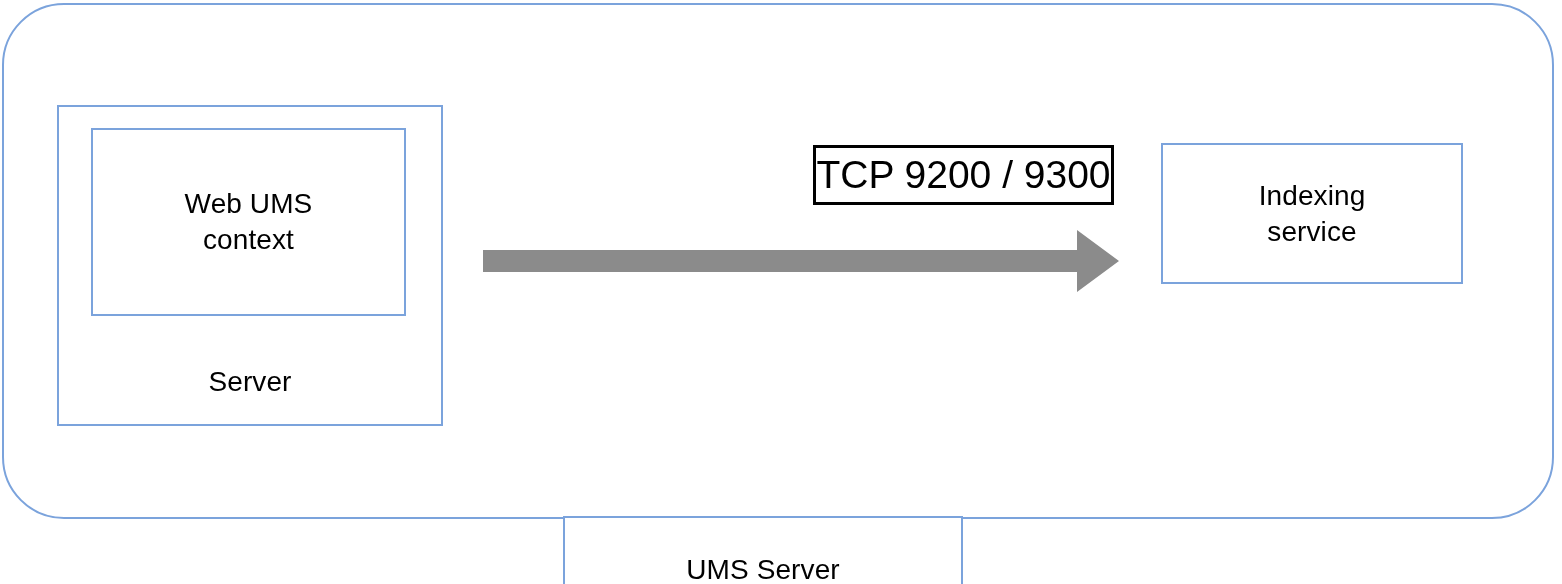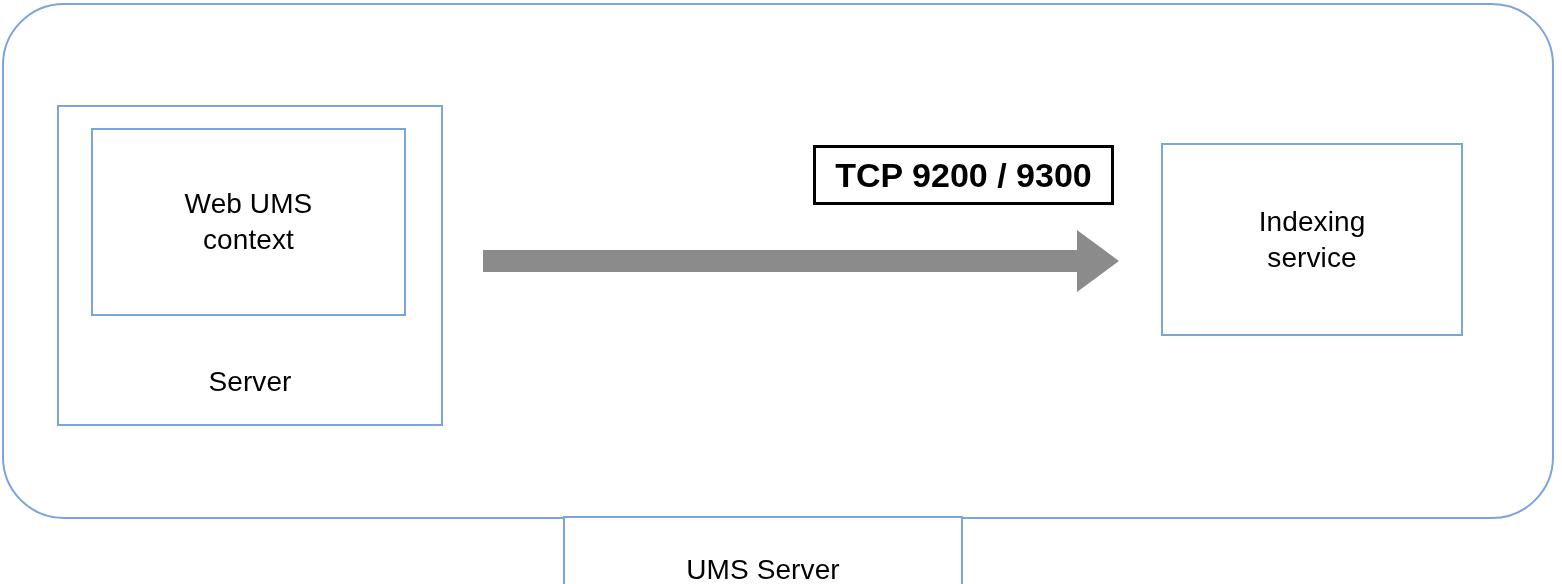--- a/index.html
+++ b/index.html
@@ -70,21 +70,21 @@
     top: 128px;
     width: 315px;
     height: 188px;
   }
 
   
   .indexing-box {
     left: 1161px;
     top: 143px;
     width: 302px;
-    height: 193px;
+    height: 141px;
   }
 
   
   .umsserver-box {
     left: 563px;
     top: 468px;
     width: 400px;
     height: 107px;
     z-index: 5;
     margin-top: 48px;
@@ -99,24 +99,23 @@
     height: 60px;
     border: 3px solid #000000;
     box-sizing: border-box;
     background: #ffffff;
     display: flex;
     align-items: center;
     justify-content: center;
   }
   .proto-label-text {
     font-family: "Liberation Sans", sans-serif;
-    font-size: 34px;
+    font-size: 39px;
     color: #000000;
     white-space: nowrap;
-    font-weight: bold;
   }
 
   
   .flow-arrow {
     position: absolute;
     left: 480px;
     top: 226px;
     width: 642px;
     height: 70px;
     pointer-events: none;

